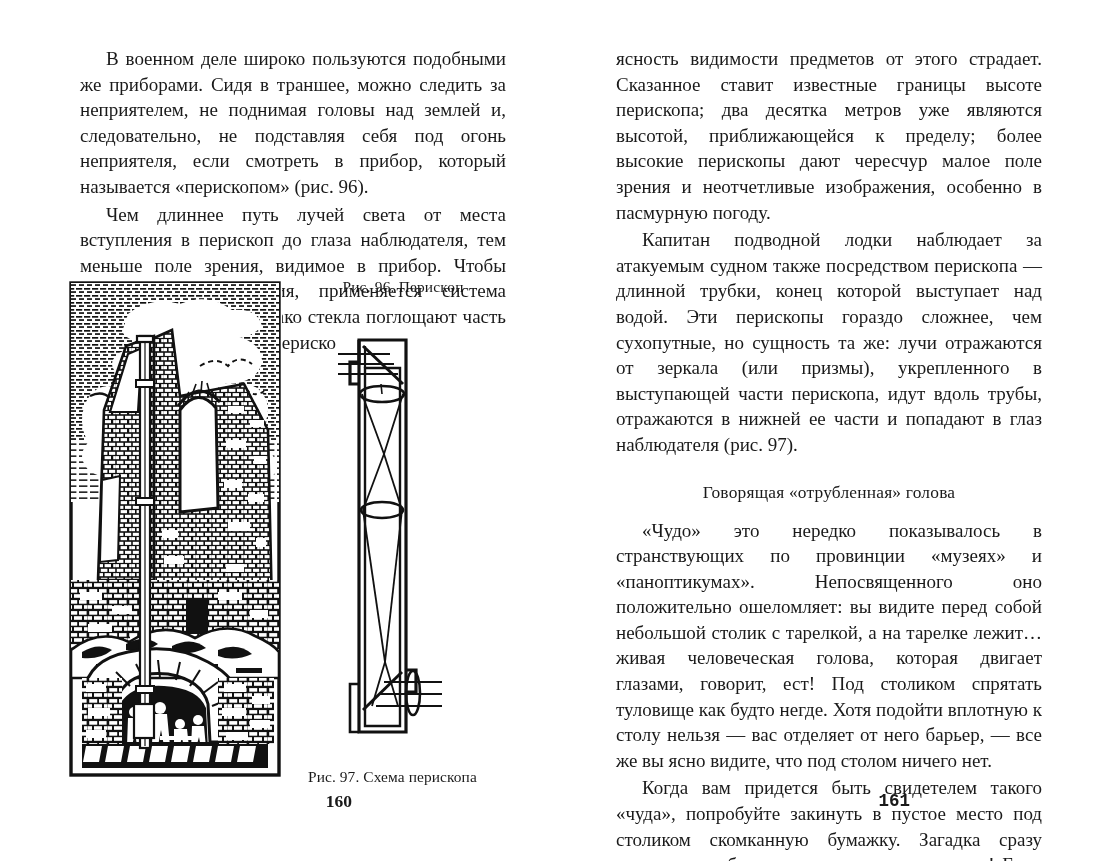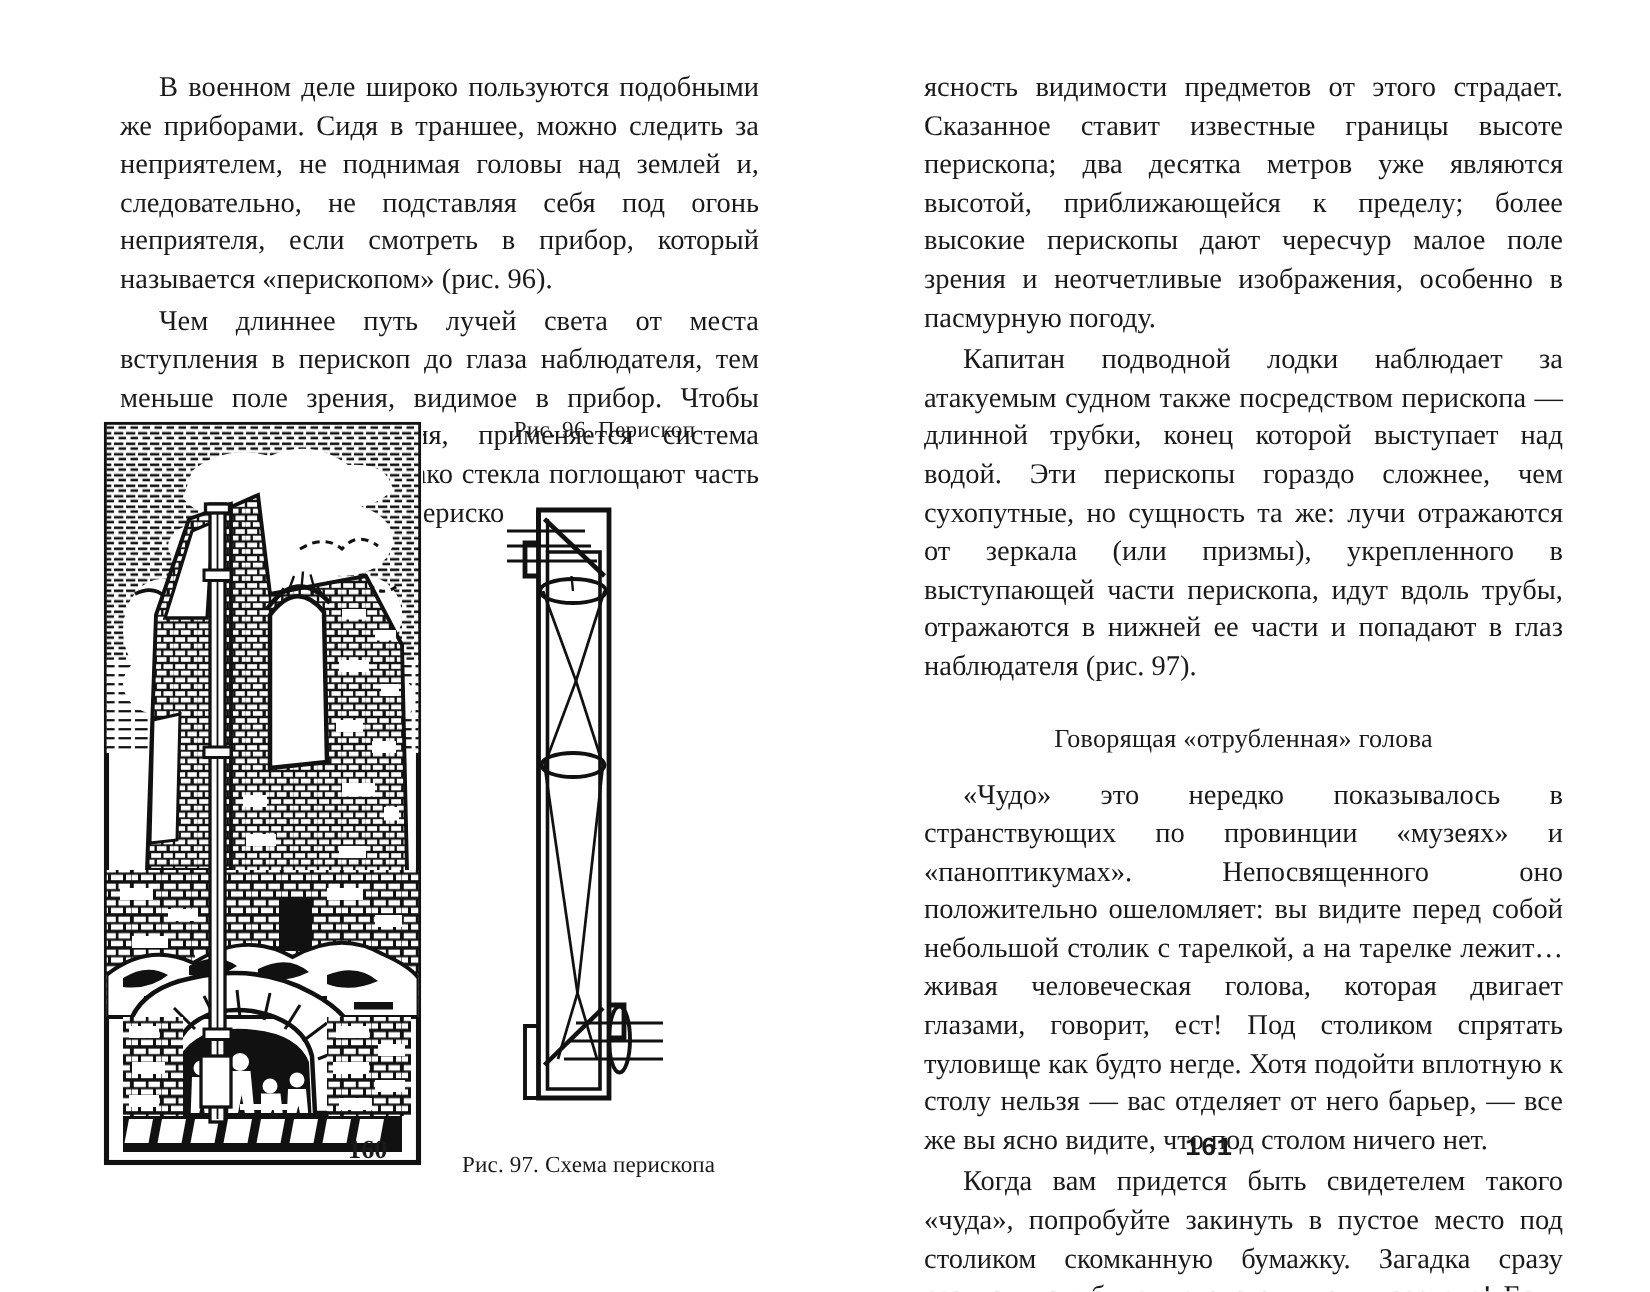--- a/index.html
+++ b/index.html
@@ -44,24 +44,24 @@
     font-size: 17.4px;
     line-height: 24px;
     font-weight: normal;
     text-align: center;
     letter-spacing: 0.2px;
   }
 
   
   .folio {
     position: absolute;
-    top: 756px;
+    top: 791px;
     font-size: 17.5px;
     font-weight: bold;
-    text-align: left;
+    text-align: right;
     width: 120px;
   }
   .folio-left  { left: 232px; }
   .folio-right { left: 790px; font-family: Liberation Mono, monospace; }
 
   
   .fig96 {
     position: absolute;
     left: 68px;
     top: 280px;

